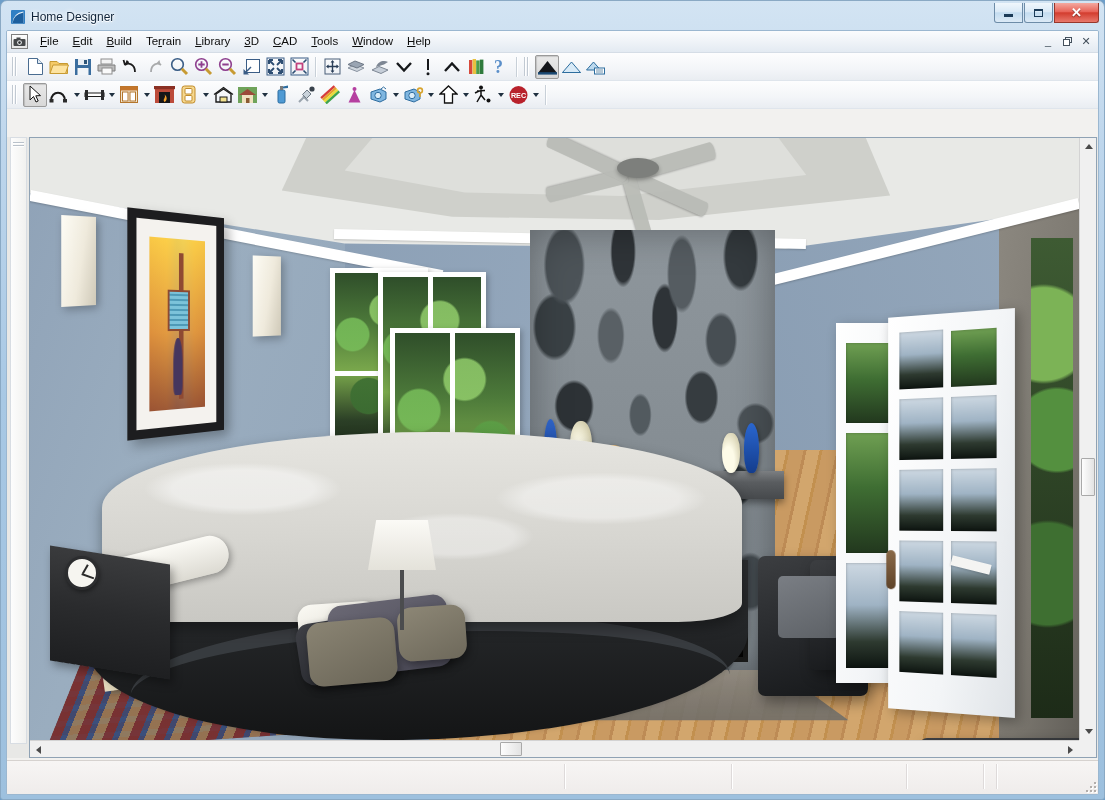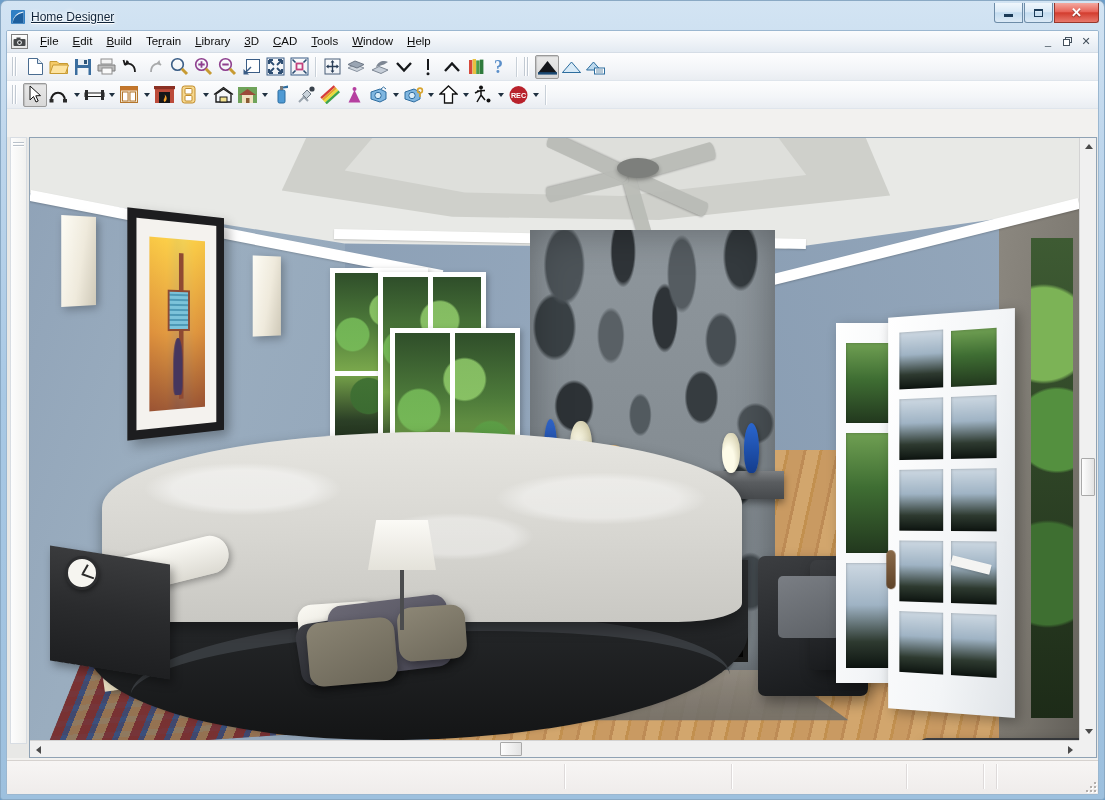--- a/index.html
+++ b/index.html
@@ -36,21 +36,20 @@
     margin-right: 5px;
     position: relative;
     flex: 0 0 auto;
   }
   #app-icon svg { display: block; }
   #title-text {
     font-size: 12px;
     color: #10243a;
     text-shadow: 0 0 4px #ffffff, 0 0 6px #ffffff, 0 1px 0 #ffffff;
     white-space: nowrap;
-    text-decoration: underline;
   }
   #win-buttons {
     position: absolute;
     right: 0px; top: -2px;
     display: flex;
     gap: 1px;
   }
   .win-btn {
     width: 29px; height: 20px;
     border: 1px solid #6d8ca8;

